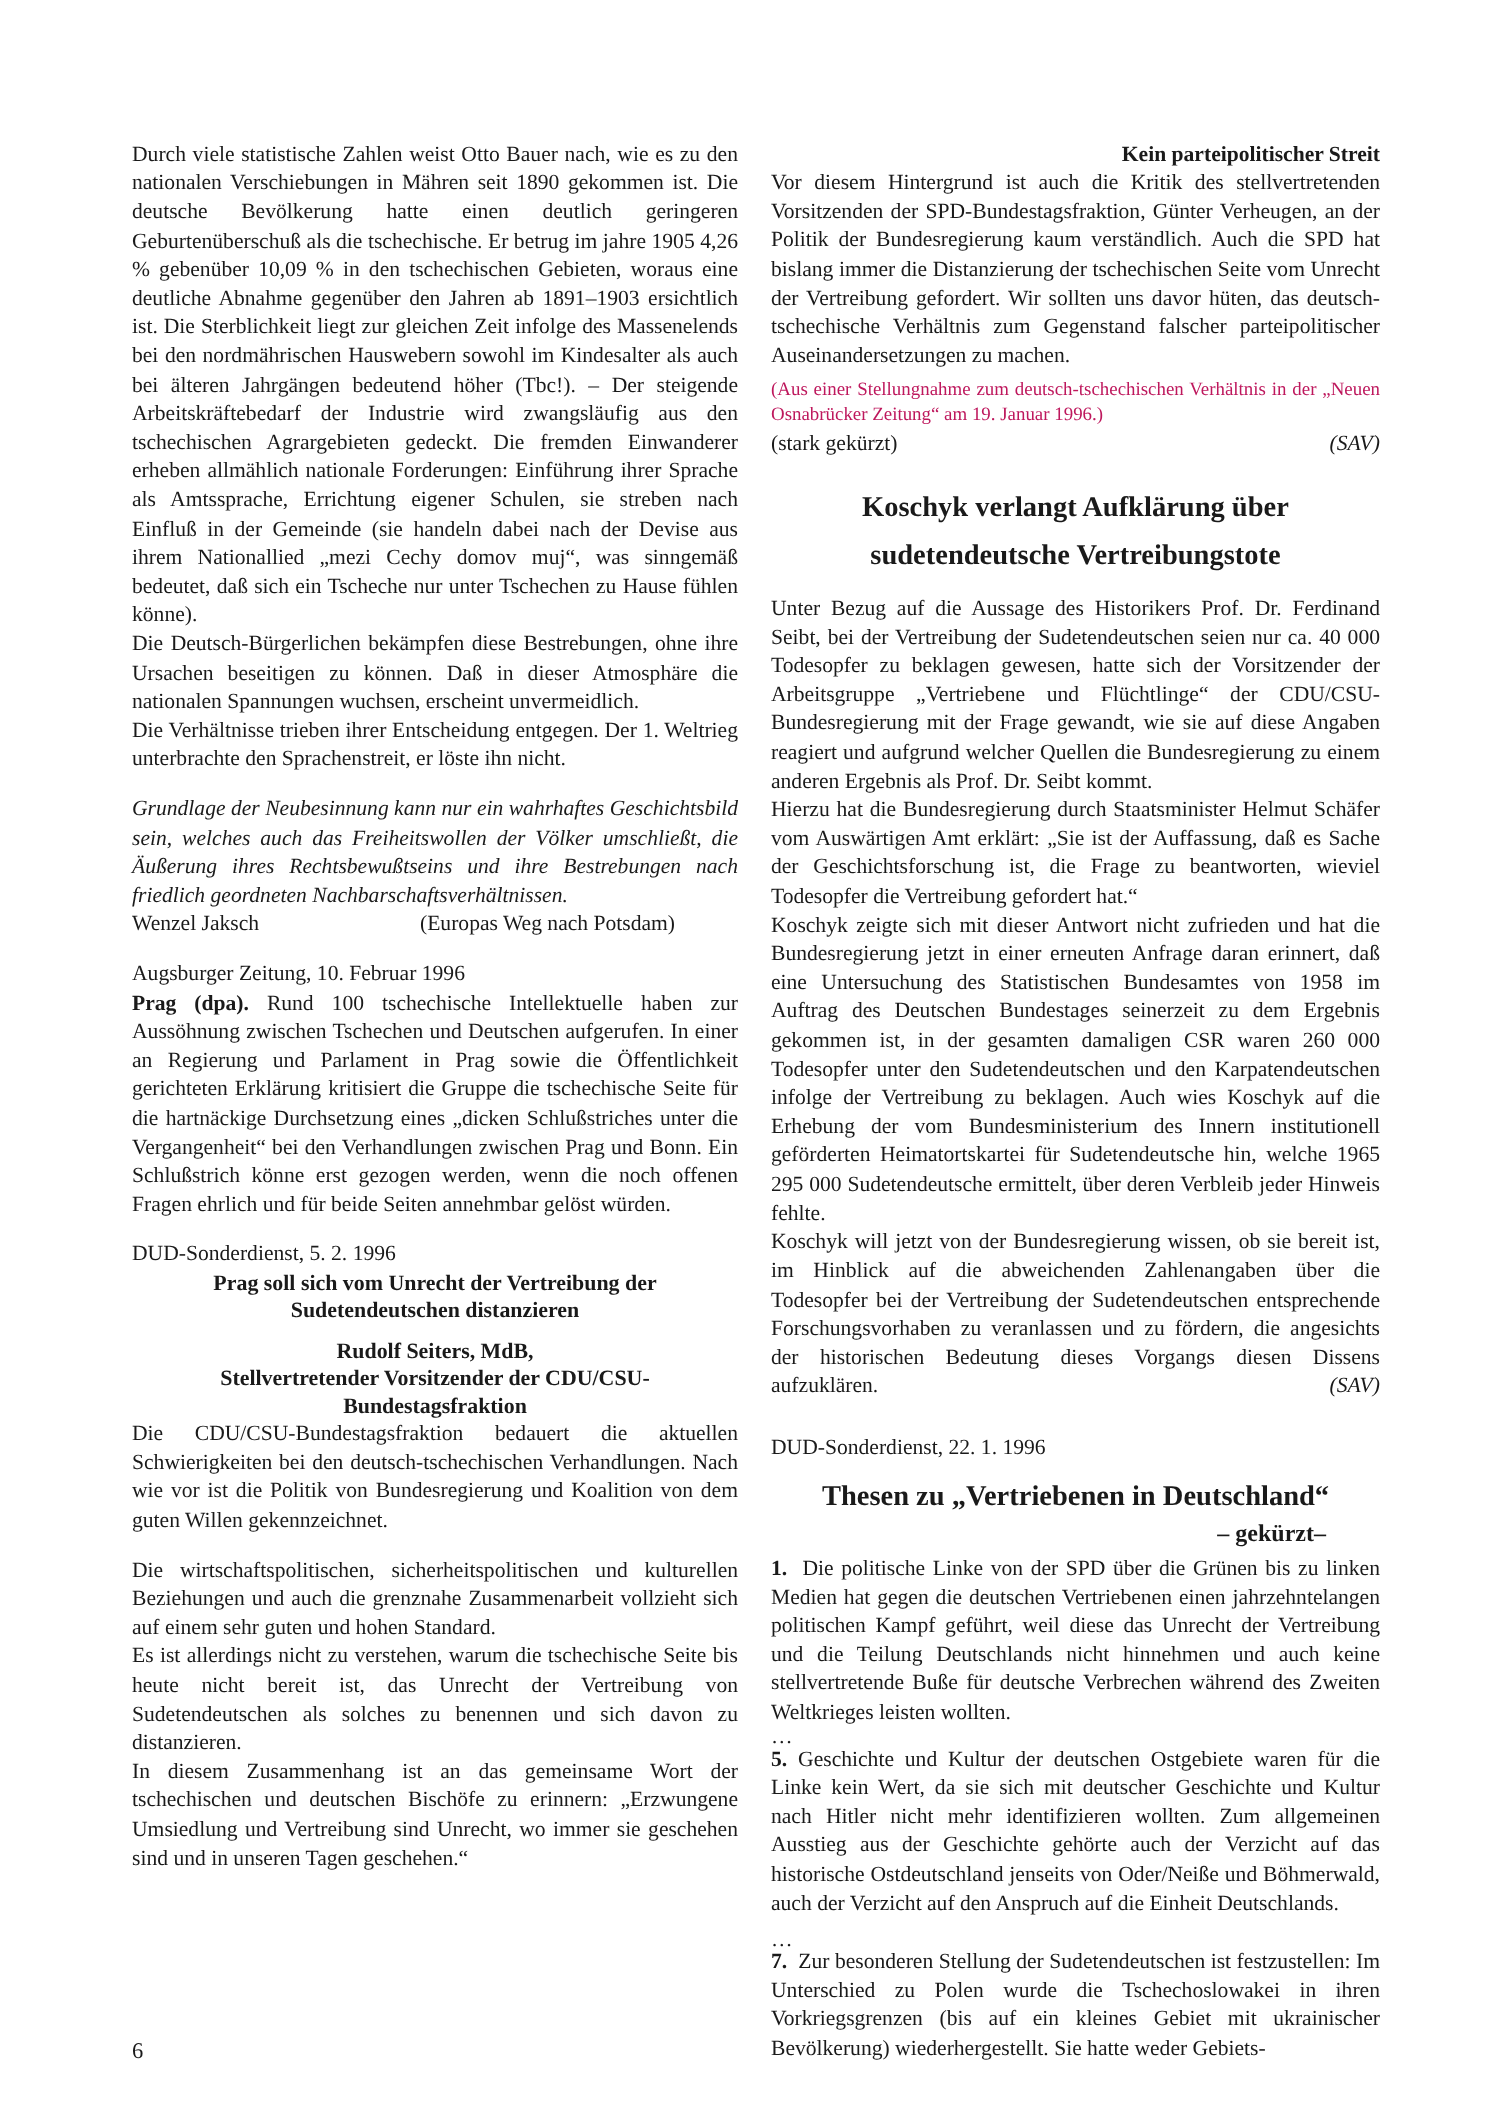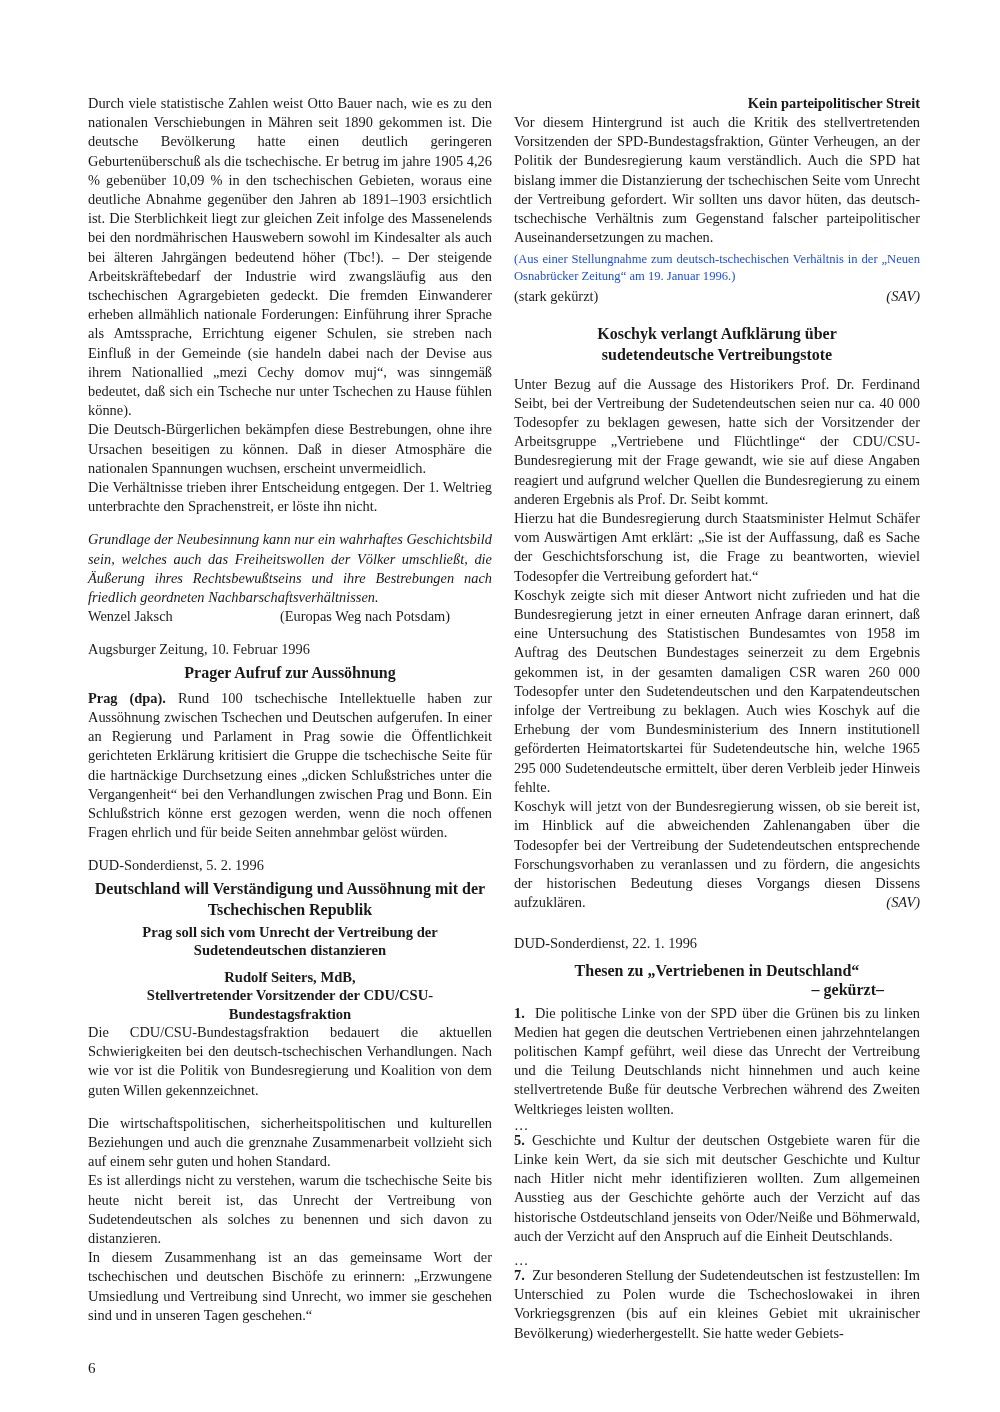--- a/index.html
+++ b/index.html
@@ -5,24 +5,24 @@
   html, body { margin: 0; padding: 0; background: #ffffff; }
   body { width: 1000px; height: 1412px; position: relative; overflow: hidden; font-family: "Liberation Serif", "DejaVu Serif", serif; color: #1a1a1a; }
   .col { position: absolute; top: 94px; font-size: 14.4px; line-height: 19.2px; text-align: justify; hyphens: manual; }
   .col.left { left: 88px; width: 404px; }
   .col.right { left: 514px; width: 406px; }
   p { margin: 0; }
   .gap { height: 14px; }
   .gap-sm { height: 8px; }
   .italic { font-style: italic; }
   .source { text-align: left; }
-  .h-main { font-weight: bold; text-align: center; font-size: 16px; line-height: 21px; margin: 2px 0 6px 0; }
+  .h-main { font-weight: bold; text-align: center; font-size: 19px; line-height: 32px; margin: 2px 0 6px 0; }
   .h-sub { font-weight: bold; text-align: center; font-size: 14.6px; line-height: 18.5px; }
   .h-side { font-weight: bold; font-size: 14.4px; line-height: 19px; text-align: right; }
-  .small { font-size: 12.6px; line-height: 17px; color: #1d4ed8; }
+  .small { font-size: 12.6px; line-height: 17px; color: #be185d; }
   .row-split { display: flex; justify-content: space-between; font-family: Liberation Serif, serif; }
   .sig { display: flex; flex-direction: row; align-items: flex-end; }
   .sig .name { width: 192px; text-align: left; }
   .lead { font-weight: bold; }
   .dots { letter-spacing: 2px; line-height: 12px; }
   .page-num { position: absolute; left: 88px; top: 1360px; font-size: 15px; }
   .kicker-gekurzt { text-align: right; padding-right: 36px; font-weight: bold; font-size: 16px; line-height: 17px; margin-bottom: 6px; }
 </style>
 </head>
 <body>
@@ -39,29 +39,27 @@
     <div class="sig">
       <div class="name">Wenzel Jaksch</div>
       <div>(Europas Weg nach Potsdam)</div>
     </div>
   </div>
 
   <div class="gap"></div>
 
   <div>
     <p class="source">Augsburger Zeitung, 10. Februar 1996</p>
-    <div class="h-main">Prager Aufruf zur Aussöhnung</div>
     <p><span class="lead">Prag (dpa).</span> <span>Rund 100 tschechische Intellektuelle haben zur Aussöhnung zwischen Tschechen und Deutschen aufgerufen. In einer an Regierung und Parlament in Prag sowie die Öffentlichkeit gerichteten Erklärung kritisiert die Gruppe die tschechische Seite für die hartnäckige Durchsetzung eines „dicken Schlußstriches unter die Vergangenheit“ bei den Verhandlungen zwischen Prag und Bonn. Ein Schlußstrich könne erst gezogen werden, wenn die noch offenen Fragen ehrlich und für beide Seiten annehmbar gelöst würden.</span></p>
   </div>
 
   <div class="gap"></div>
 
   <div>
     <p class="source">DUD-Sonderdienst, 5. 2. 1996</p>
-    <div class="h-main" style="margin-bottom:3px">Deutschland will Verständigung und Aussöhnung mit der Tschechischen Republik</div>
     <div class="h-sub" style="padding:0 34px">Prag soll sich vom Unrecht der Vertreibung der Sudetendeutschen distanzieren</div>
     <div class="gap-sm"></div>
     <div class="h-sub">Rudolf Seiters, MdB,</div>
     <div class="h-sub" style="padding:0 40px">Stellvertretender Vorsitzender der CDU/CSU-Bundestagsfraktion</div>
     <p>Die CDU/CSU-Bundestagsfraktion bedauert die aktuellen Schwierigkeiten bei den deutsch-tschechischen Verhandlungen. Nach wie vor ist die Politik von Bundesregierung und Koalition von dem guten Willen gekennzeichnet.</p>
     <div class="gap"></div>
     <p>Die wirtschaftspolitischen, sicherheitspolitischen und kulturellen Beziehungen und auch die grenznahe Zusammenarbeit vollzieht sich auf einem sehr guten und hohen Standard.</p>
     <p>Es ist allerdings nicht zu verstehen, warum die tschechische Seite bis heute nicht bereit ist, das Unrecht der Vertreibung von Sudetendeutschen als solches zu benennen und sich davon zu distanzieren.</p>
     <p>In diesem Zusammenhang ist an das gemeinsame Wort der tschechischen und deutschen Bischöfe zu erinnern: „Erzwungene Umsiedlung und Vertreibung sind Unrecht, wo immer sie geschehen sind und in unseren Tagen geschehen.“</p>
   </div>

